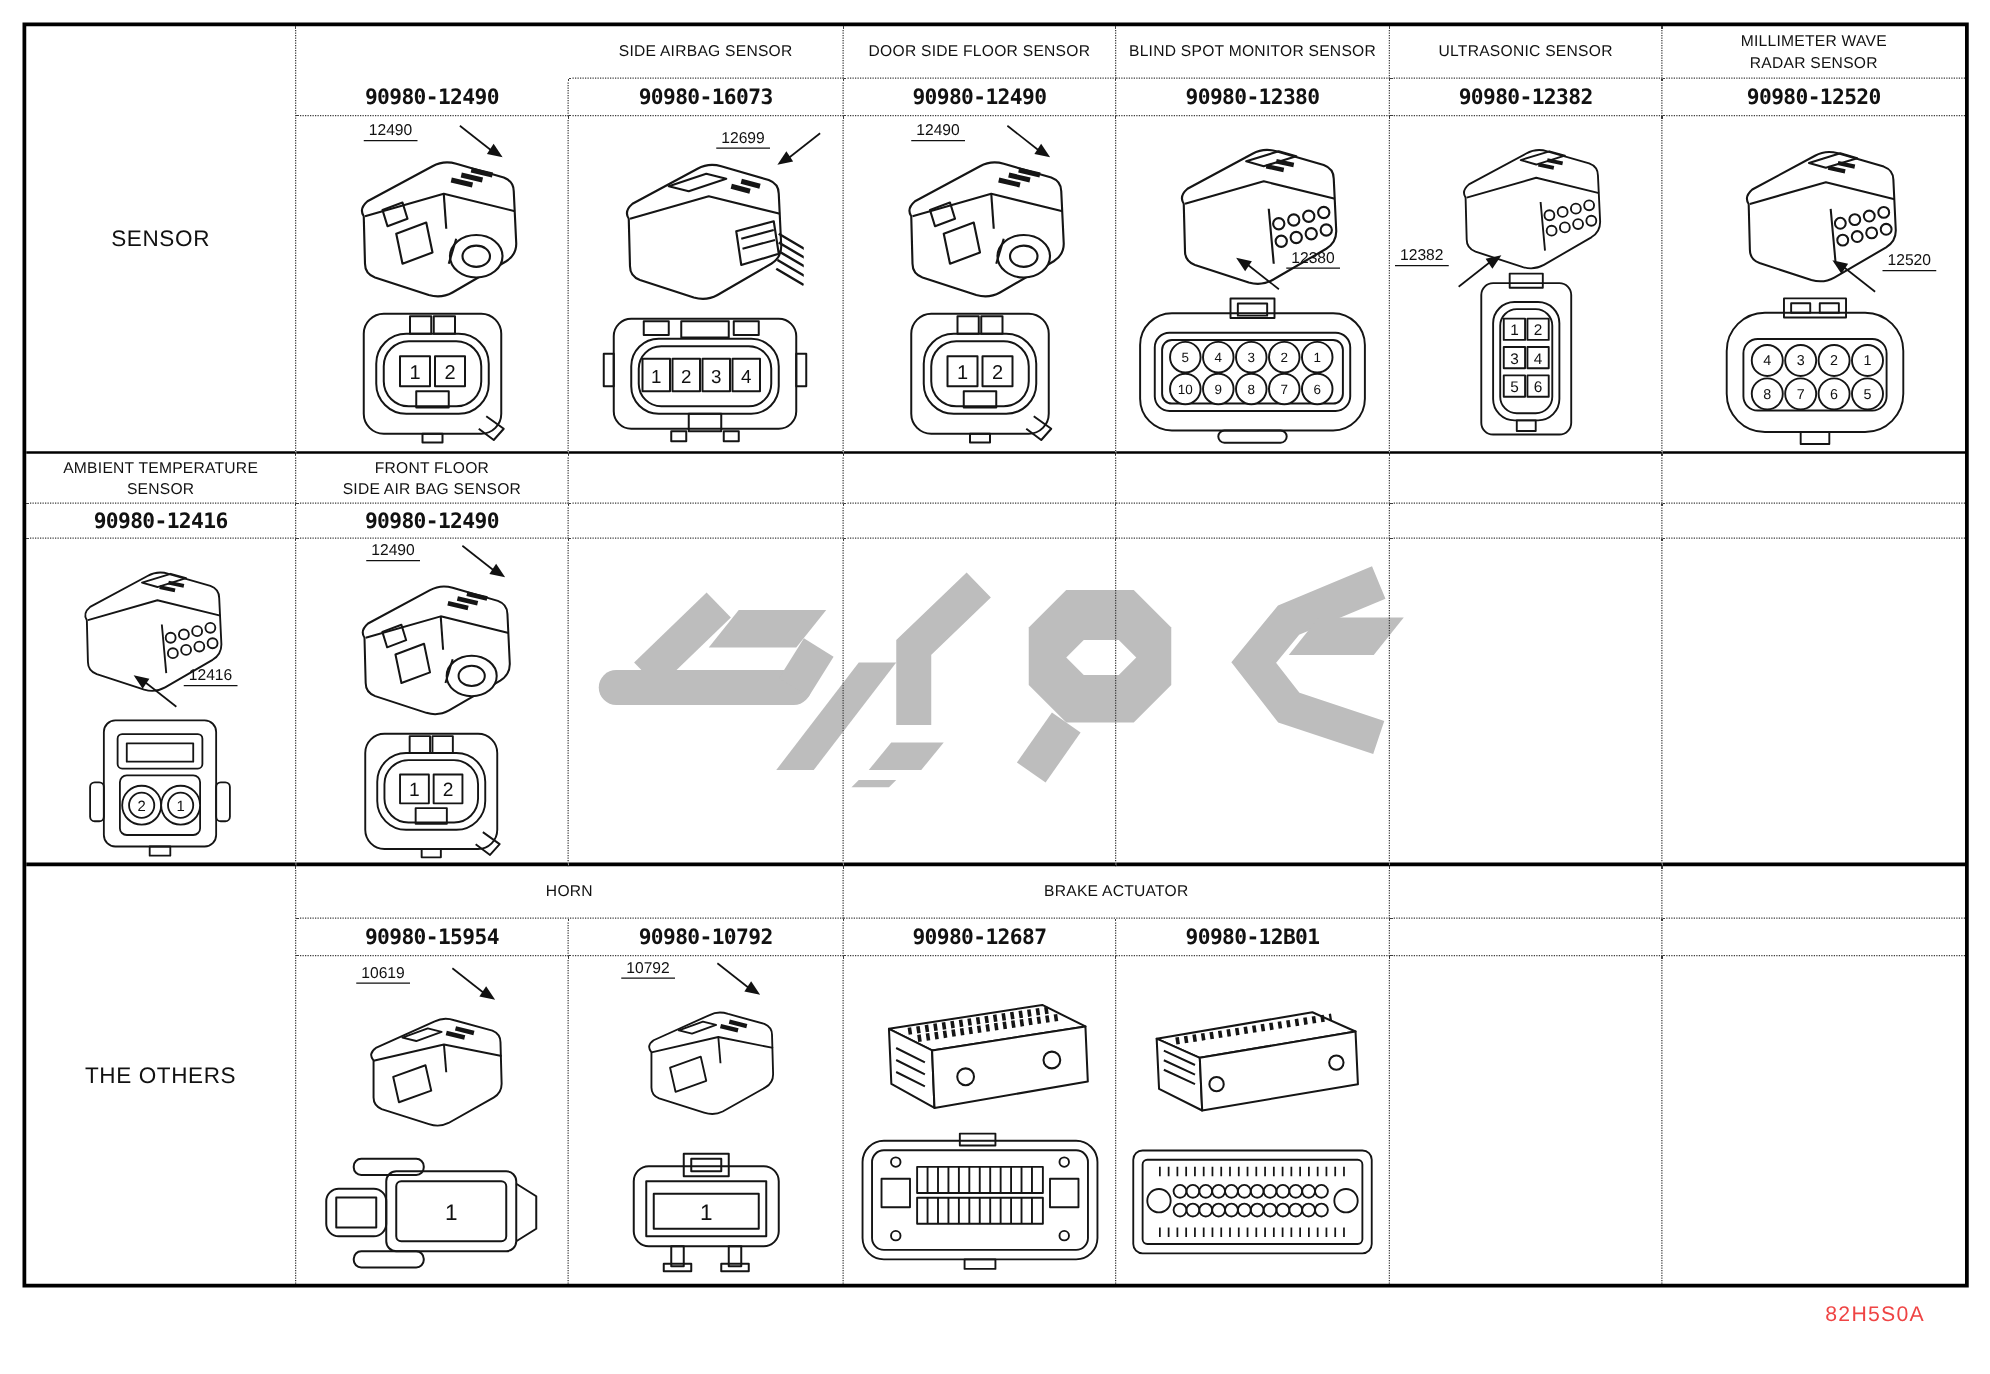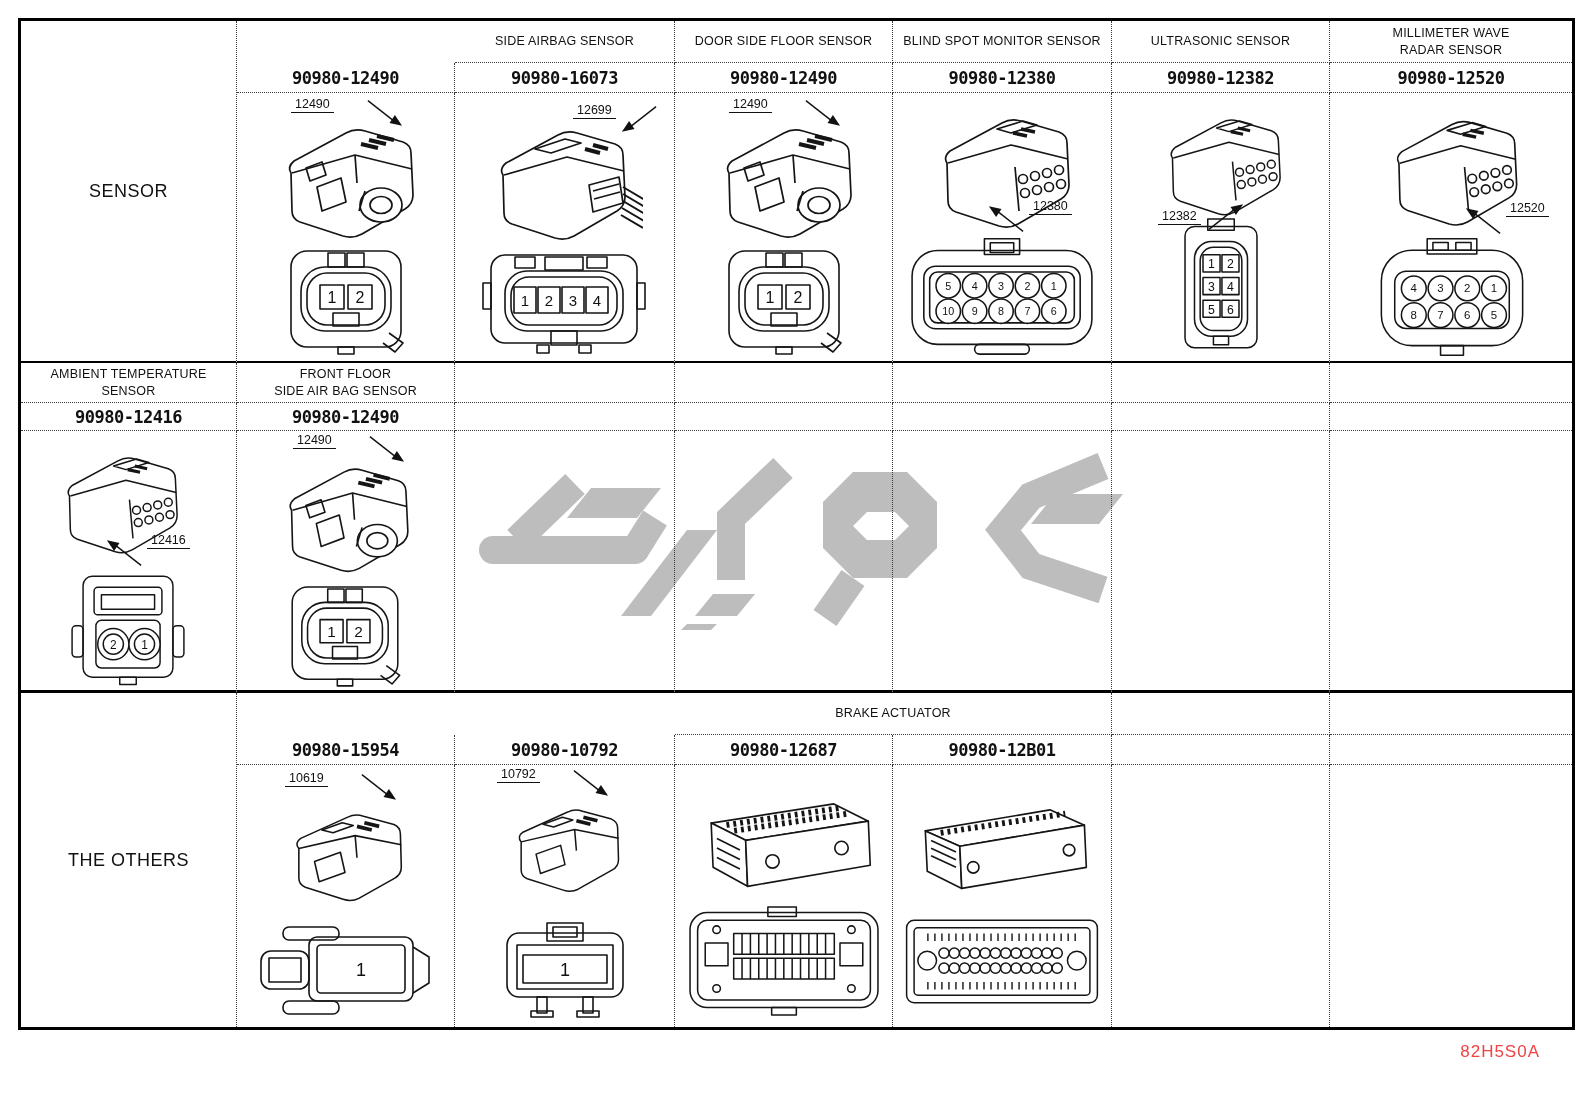--- a/index.html
+++ b/index.html
@@ -21,21 +21,21 @@
   .rowlabel{display:flex;align-items:center;justify-content:center;font-size:18px;letter-spacing:.5px;}
   .img{background:transparent;}
   .abs{position:absolute;}
   .callout{position:absolute;z-index:3;display:flex;align-items:flex-start;}
   .callout .lbl{font-size:12.5px;color:#111;border-bottom:1.4px solid #111;padding:0 4px 1px;}
   .callout svg.a{width:46px;height:36px;display:block;}
   .dr svg.a{margin-left:28px;}
   .dl{align-items:flex-start;}
   .dl svg.a{transform:scaleX(-1);margin-right:28px;}
   .ul svg.a{transform:scale(-1,-1);margin-left:-30px;}
-  .ur{flex-direction:row;align-items:center;margin-left:42px;}
+  .ur{flex-direction:row;align-items:flex-start;}
   .ur svg.a{transform:scaleY(-1);margin-left:2px;margin-bottom:4px;}
   .face text{font-family:"Liberation Sans",sans-serif;fill:#111;text-anchor:middle;}
   .face g{stroke:#151515;stroke-width:1.6;fill:none;stroke-linejoin:round;}
   #doccode{position:absolute;right:52px;top:1042px;font-size:17px;letter-spacing:1px;color:#ef4444;z-index:2;}
   #wm{position:absolute;left:455px;top:438px;width:672px;height:192px;z-index:1;pointer-events:none;}
 </style>
 </head>
 <body>
 
 <svg width="0" height="0" style="position:absolute">
@@ -463,20 +463,23 @@
     <div class="cell img sep3" style="grid-area:6/3/7/4"></div>
     <div class="cell img sep3" style="grid-area:6/4/7/5"></div>
     <div class="cell img sep3" style="grid-area:6/5/7/6"></div>
     <div class="cell img sep3" style="grid-area:6/6/7/7"></div>
     <div class="cell img sep3 ec" style="grid-area:6/7/7/8"></div>
 
     <div class="cell rowlabel nb" style="grid-area:7/1/10/2">
       <span>THE OTHERS</span>
     </div>
 
+    <div class="cell hd" style="grid-area:7/2/8/4">
+        <span>HORN</span>
+      </div>
     <div class="cell hd" style="grid-area:7/4/8/6">
         <span>BRAKE ACTUATOR</span>
       </div>
     <div class="cell hd" style="grid-area:7/6/8/7"></div>
     <div class="cell hd ec" style="grid-area:7/7/8/8"></div>
 
     <div class="cell pn" style="grid-area:8/2/9/3">
         <span>90980-15954</span>
       </div>
     <div class="cell pn" style="grid-area:8/3/9/4">

